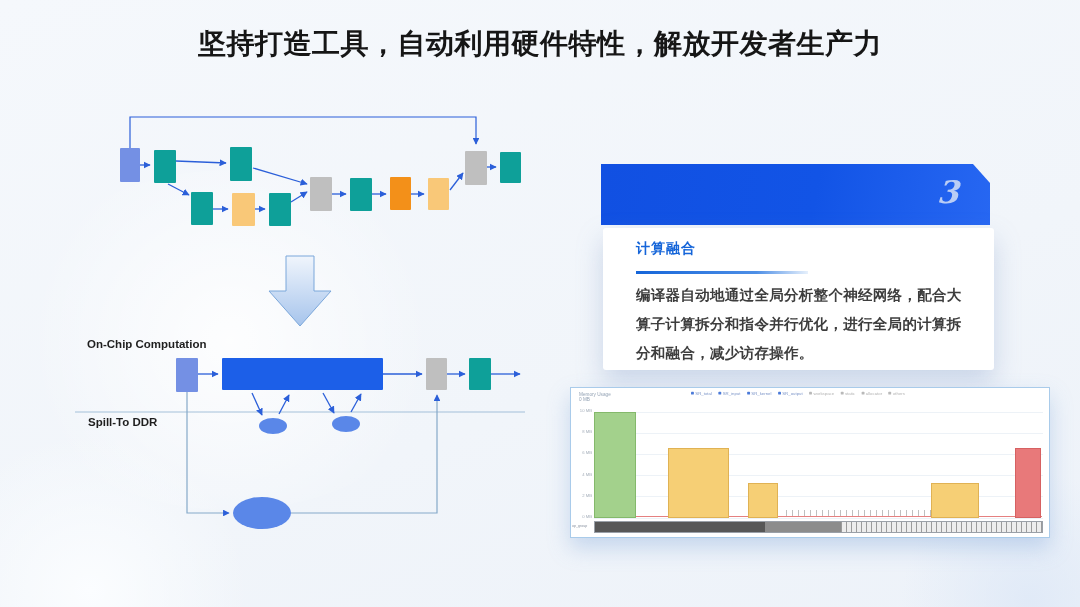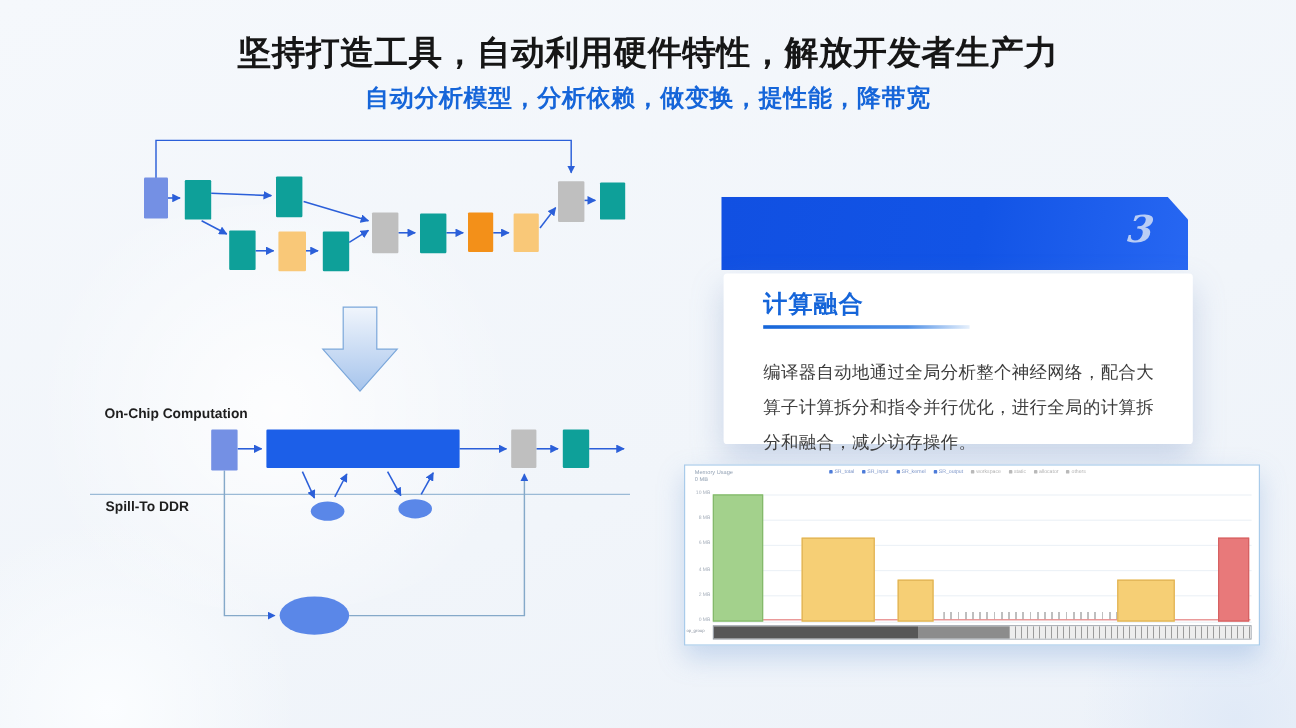--- a/index.html
+++ b/index.html
@@ -23,25 +23,25 @@
   
   .banner{position:absolute;left:601px;top:164px;width:389px;height:61px;
           background:linear-gradient(100deg,#1150E2 0%,var(--banner-blue) 55%,#2767F2 100%);
           clip-path:polygon(0 0,372px 0,389px 19px,389px 61px,0 61px);
           display:flex;align-items:center;}
   .banner .t{margin-left:29px;color:#fff;font-size:20px;font-weight:bold;letter-spacing:2px;}
   .banner .n{position:absolute;right:28px;top:10px;color:#B9CDF5;font-size:31px;font-weight:bold;
              font-style:italic;font-family:"DejaVu Serif","Liberation Serif",serif;transform:skewX(-6deg);}
   .card{position:absolute;left:603px;top:228px;width:391px;height:142px;background:#FFFFFF;
         border-radius:3px;box-shadow:0 12px 26px rgba(130,155,200,.35);}
-  .card .ct{position:absolute;left:33px;top:12px;font-size:20px;font-weight:bold;color:var(--accent-blue);letter-spacing:1px;}
+  .card .ct{position:absolute;left:33px;top:12px;font-size:14px;font-weight:bold;color:var(--accent-blue);letter-spacing:1px;}
   .card .ul{position:absolute;left:33px;top:43px;width:172px;height:3px;
             background:linear-gradient(90deg,#1565D9 0%,#4E8FE6 70%,rgba(91,155,232,.15) 100%);}
   .card .cb{position:absolute;left:33px;top:53px;width:330px;font-size:14.5px;line-height:29px;
-            font-weight:normal;color:#3D3D3D;letter-spacing:.3px;margin-top:16px;}
+            font-weight:bold;color:#3D3D3D;letter-spacing:.3px;}
 
   
   .chart{position:absolute;left:570px;top:387px;width:480px;height:151px;background:#fff;
          border:1px solid #A9CBEA;box-sizing:border-box;box-shadow:0 10px 20px rgba(120,160,215,.35);}
   .chart .ttl{position:absolute;left:8px;top:4px;font-size:6px;line-height:7px;color:#93A2B4;
               transform:scale(.78);transform-origin:0 0;white-space:pre-line;}
   .legend{position:absolute;left:120px;top:3px;display:flex;gap:9px;transform:scale(.72);transform-origin:0 0;}
   .lg-item{display:flex;align-items:center;gap:2px;font-size:6px;white-space:nowrap;}
   .lg-ic{width:4px;height:4px;border-radius:1px;}
   .grid{position:absolute;left:23px;width:449px;height:1px;background:#EDF2F7;}
@@ -63,21 +63,20 @@
 </head>
 <body>
 
 <div class="stage">
   <div class="blob blob2"></div>
   <div class="blob blob1"></div>
   <div class="blob blob3"></div>
 
   <div class="hdr">
     <h1>坚持打造工具，自动利用硬件特性，解放开发者生产力</h1>
-    <h2>自动分析模型，分析依赖，做变换，提性能，降带宽</h2>
   </div>
 
   <svg style="position:absolute;left:60px;top:105px;" width="485" height="135" viewBox="60 105 485 135">
     <defs>
       <marker id="arr1" viewBox="0 0 10 10" refX="9" refY="5" markerWidth="5.5" markerHeight="5.5" orient="auto">
         <path d="M0,0 L10,5 L0,10 z" style="fill:var(--arrow-blue)"></path>
       </marker>
     </defs>
     <g stroke="var(--arrow-blue)" stroke-width="1.3" fill="none">
       <polyline points="130,149 130,117 476,117 476,144" stroke-width="1.2" marker-end="url(#arr1)"></polyline>

